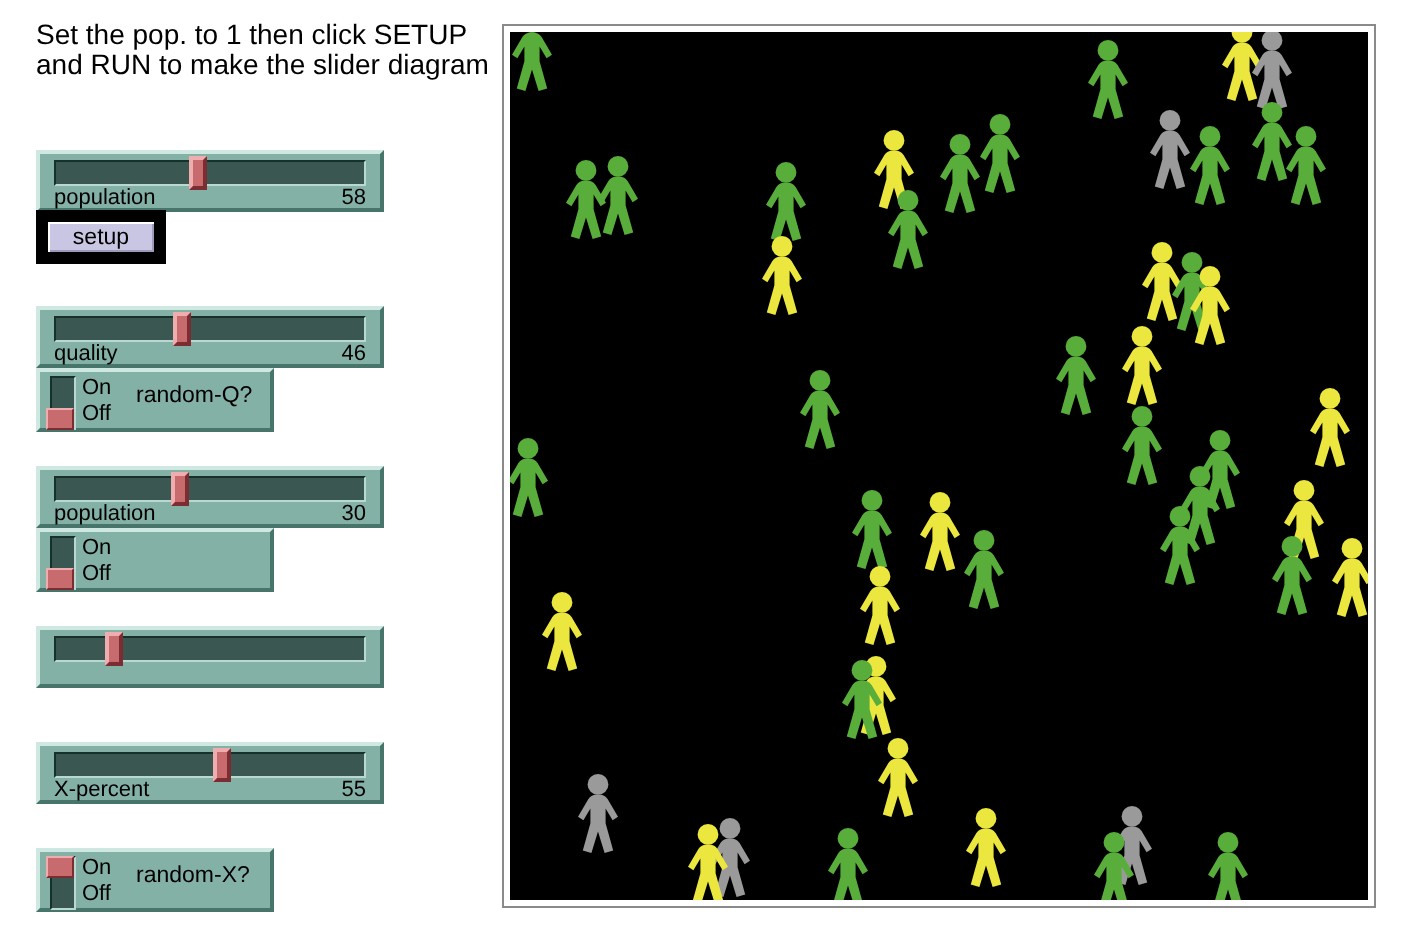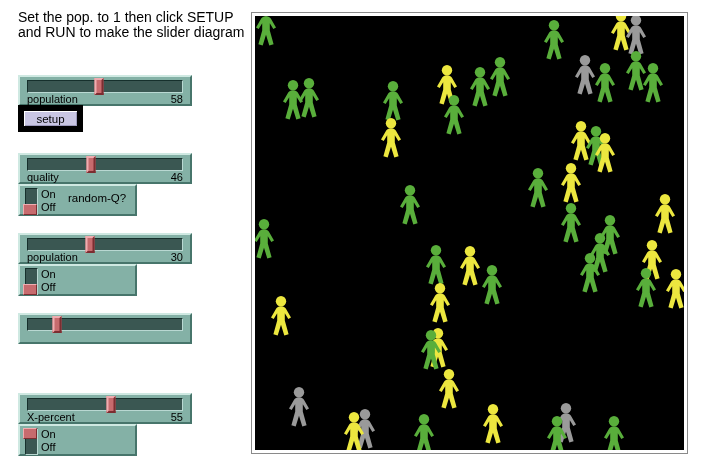--- a/index.html
+++ b/index.html
@@ -111,36 +111,37 @@
     </div>
   </div>
 
   <div class="slider" style="left:18px;top:313px;">
     <div class="groove">
       <div class="thumb" style="left: 19%;"></div>
     </div>
   </div>
 
 
-  <div class="slider" style="left:18px;top:393px;">
+  <div class="slider" style="left:18px;top:371px;">
     <div class="groove">
       <div class="thumb" style="left: 54%;"></div>
     </div>
     <div class="srow">
       <span>X-percent</span>
       <span>55</span>
     </div>
   </div>
   <div class="switch on" style="left:18px;top:424px;">
     <div class="track"></div>
     <div class="handle"></div>
     <div class="onoff">
       <div>On</div>
       <div>Off</div>
     </div>
+    <div class="swname">random-X?</div>
   </div>
 
   <div class="view-frame">
     <div class="world" id="world">
         <div class="person" style="left: -1px; top: -10px;">
           <svg width="24" height="40" viewBox="0 0 24 40">
             <circle cx="12" cy="5.2" r="5.2" fill="#59ae3b"></circle>
             <path fill="#59ae3b" d="M12 10.2 C9.5 10.2 8 11.2 7.2 12.5 L2 21.4 L4.7 23.1 L8.2 17.2 L8.2 24.6 L4.4 38.2 L8.7 39.5 L12 28.8 L15.3 39.5 L19.6 38.2 L15.8 24.6 L15.8 17.2 L19.3 23.1 L22 21.4 L16.8 12.5 C16 11.2 14.5 10.2 12 10.2 Z"></path>
           </svg>
         </div>

